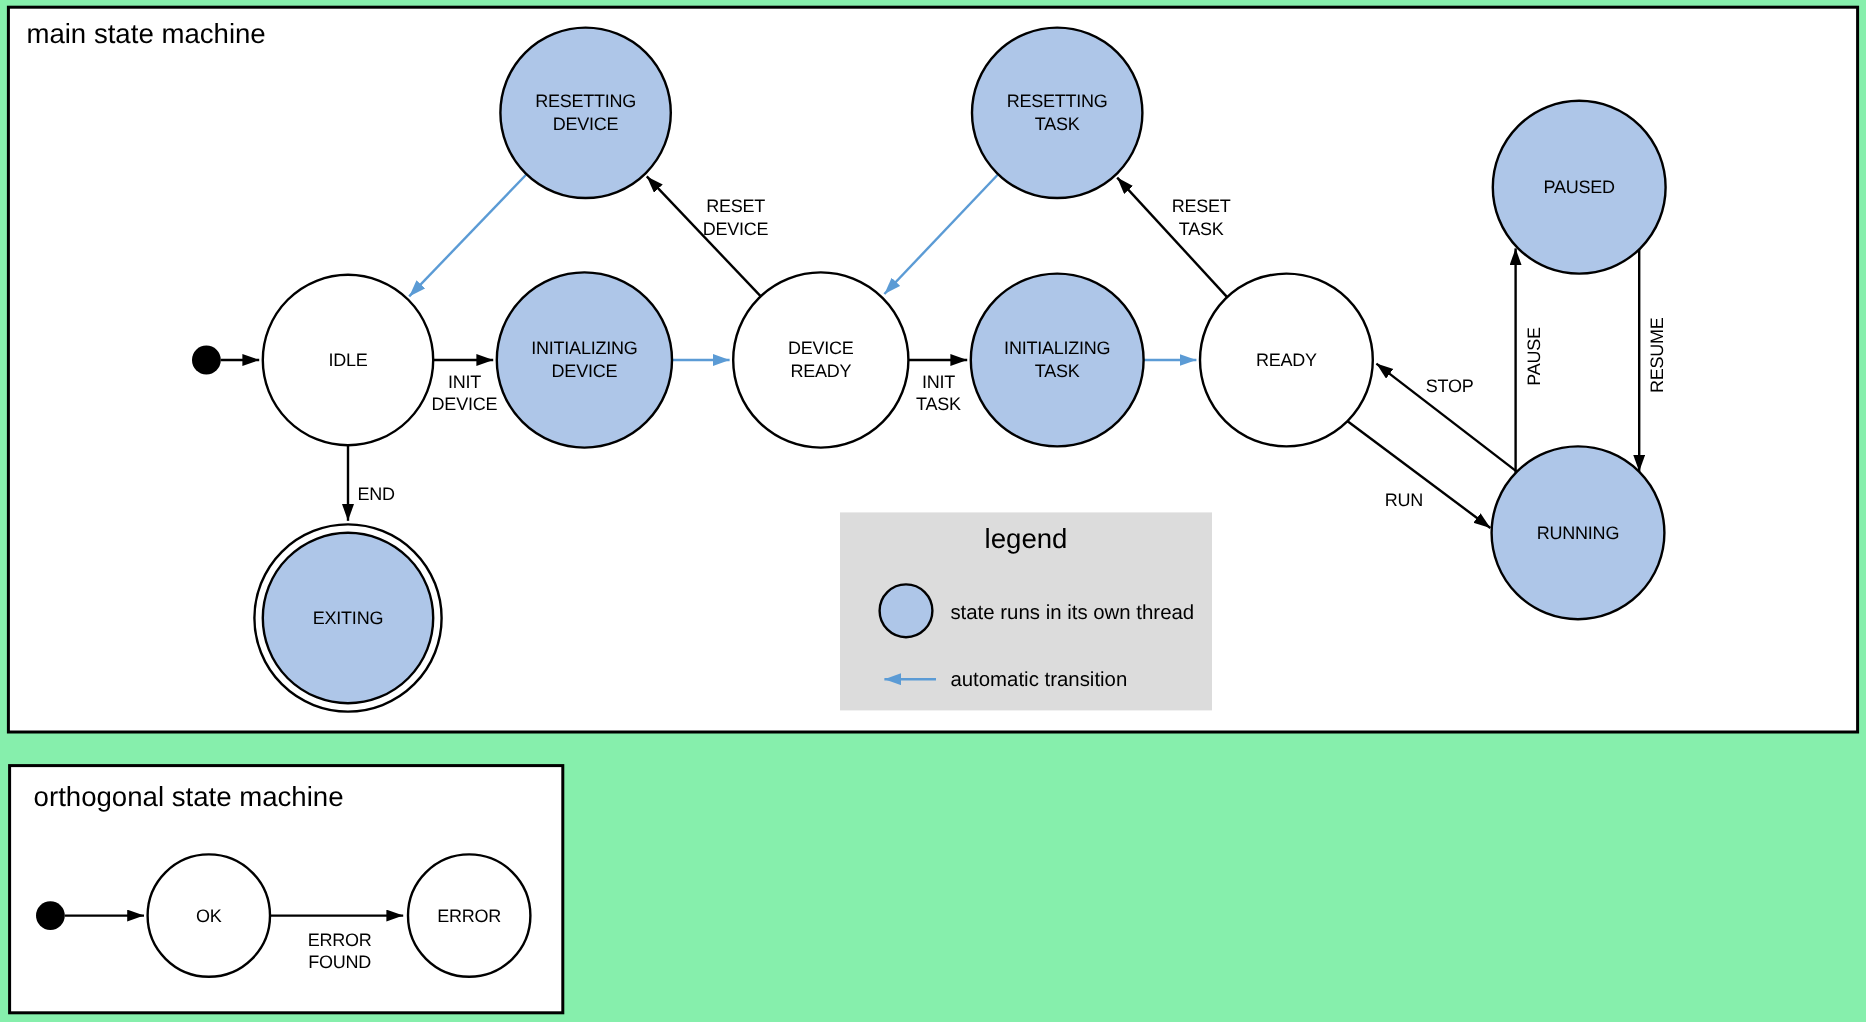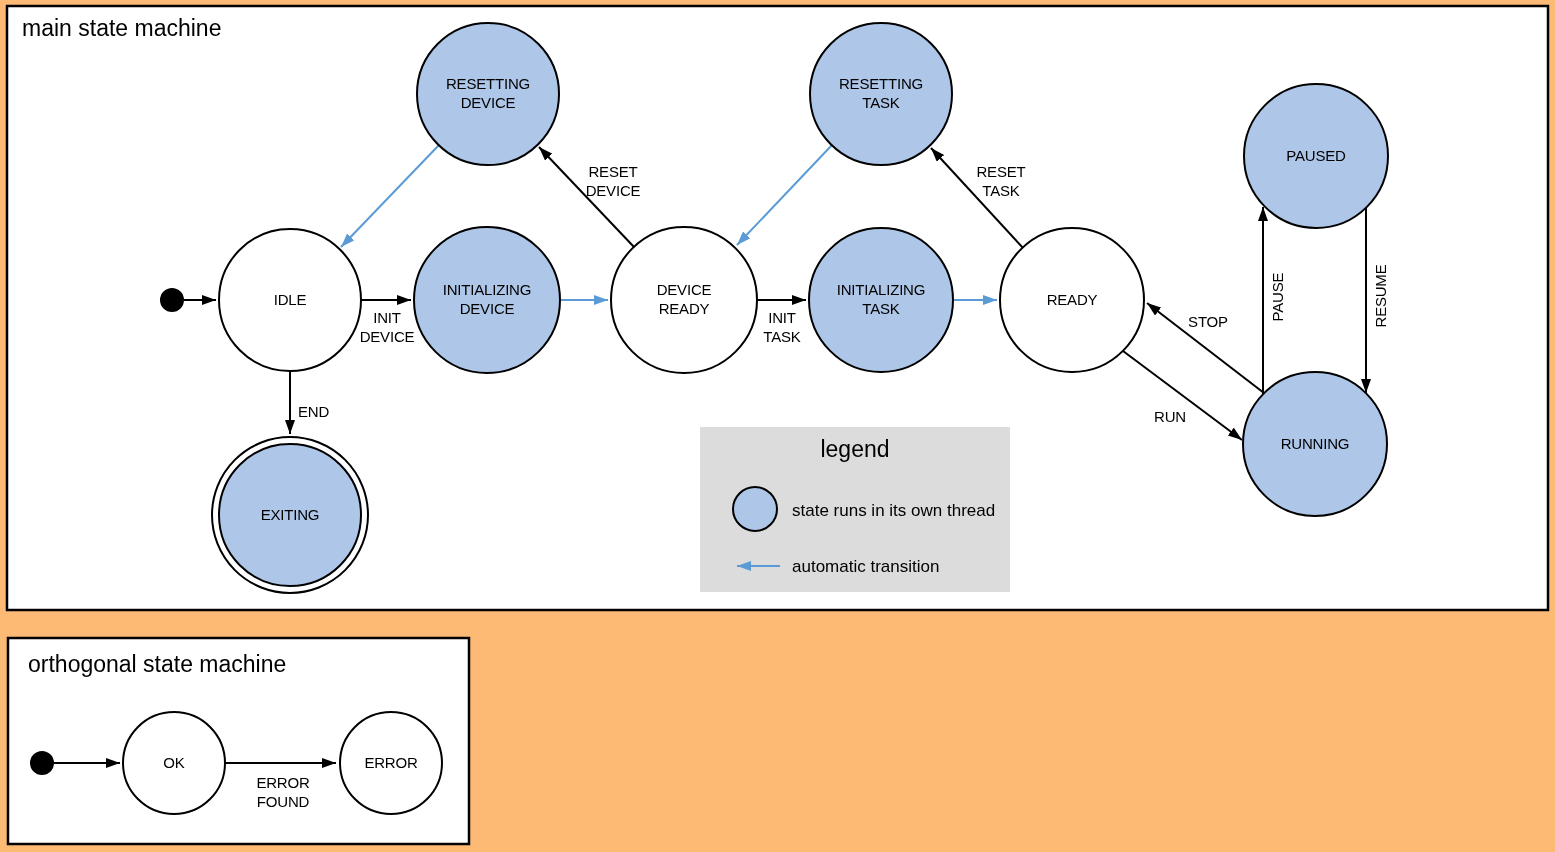--- a/index.html
+++ b/index.html
@@ -1,16 +1,16 @@
 <!DOCTYPE html>
 <html><head>
 <meta charset="utf-8">
 <style>
   html,body{margin:0;padding:0;background:#fff;}
-  .canvas{width:1555px;height:852px;position:relative;background:#fdba74;}
+  .canvas{width:1555px;height:852px;position:relative;background:#86efac;}
   svg{display:block;font-family:"Liberation Sans",sans-serif;}
   .panel{fill:#ffffff;stroke:#000000;stroke-width:2.5;}
   .node{stroke:#000000;stroke-width:2;}
   .node.threaded{fill:#aec6e8;}
   .node.plain{fill:#ffffff;}
   .dot{fill:#000000;}
   .edge{stroke:#000000;stroke-width:2;fill:none;}
   .edge.auto{stroke:#5b9bd5;}
   text{fill:#000000;}
   .label{font-size:15px;letter-spacing:-0.2px;}

